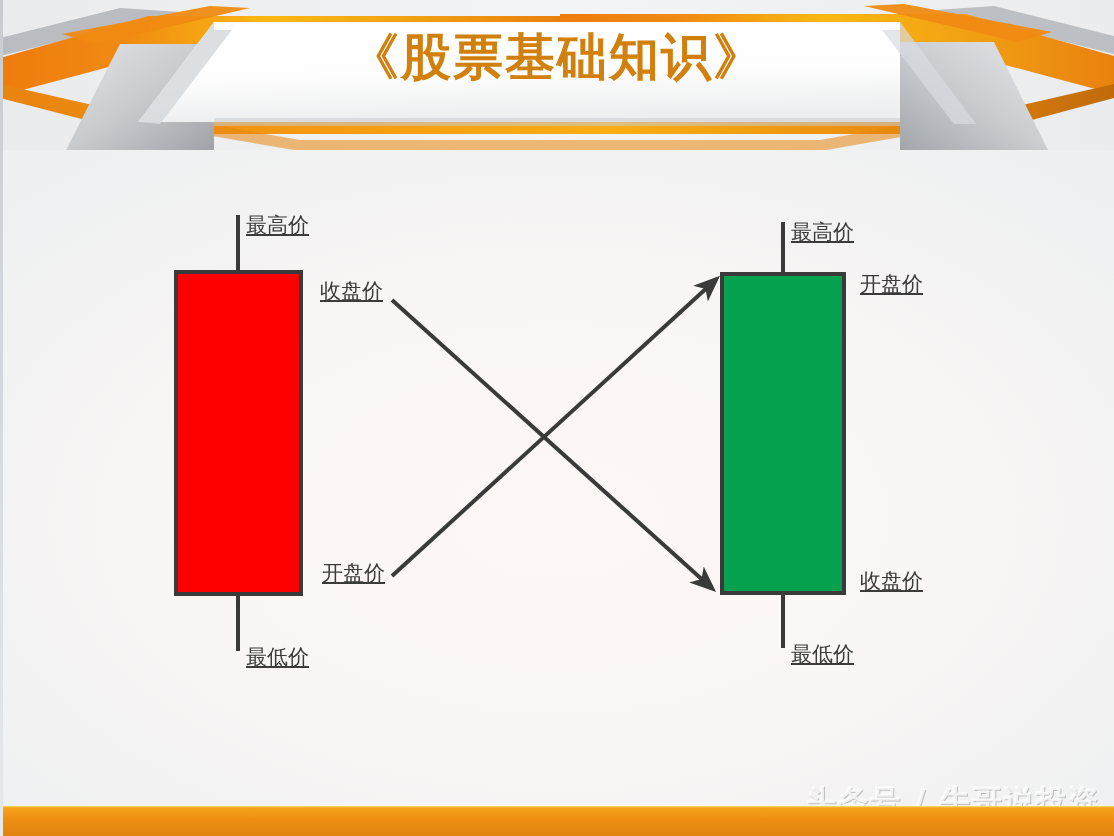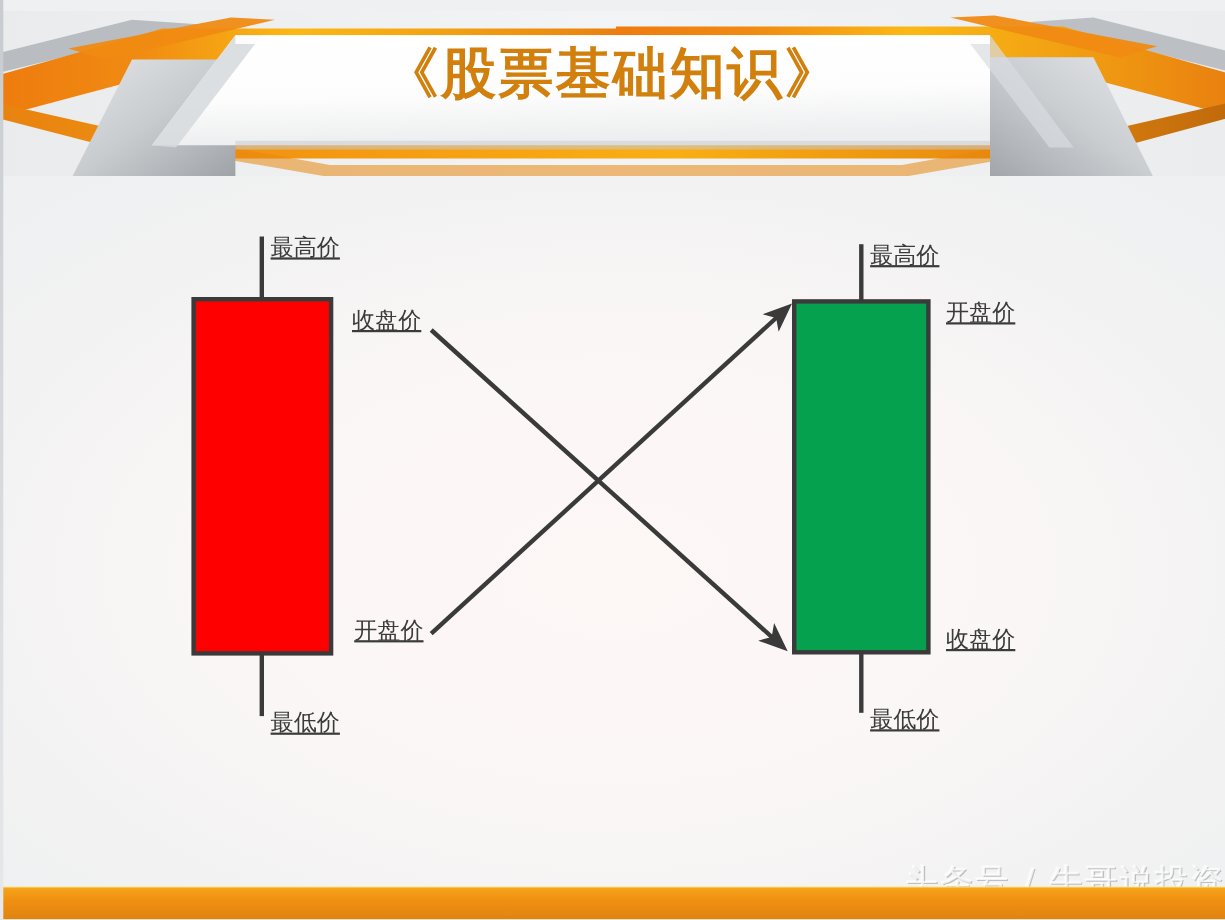--- a/index.html
+++ b/index.html
@@ -10,21 +10,21 @@
     background:#f2f2f2;
   }
   #slide{
     position:absolute;left:0;top:0;width:1114px;height:836px;
     background:
       radial-gradient(ellipse 70% 55% at 50% 62%, #fdf7f6 0%, #fbf7f6 40%, #f4f3f3 72%, #eef0f1 100%);
     overflow:hidden;
   }
   
   #header{
-    position:absolute;left:0;top:10px;width:958px;height:146px;
+    position:absolute;left:0;top:0;width:958px;height:146px;
   }
   #header svg{display:block;}
   #title{
     position:absolute;left:0;top:26px;width:1114px;
     text-align:center;
     font-size:50px;
     font-weight:bold;
     letter-spacing:2px;
     color:#D2800D;
     line-height:62px;
@@ -45,22 +45,22 @@
     font-family:"DejaVu Sans","Liberation Sans",sans-serif;
     letter-spacing:0px;
     text-decoration:underline;
   }
   
   #bottombar{
     position:absolute;left:0;bottom:0;width:1114px;height:30px;
     background:linear-gradient(to bottom,#fbe37a 0%,#f5a21a 6%,#ef8e12 45%,#e08410 100%);
   }
   #watermark{
-    position:absolute;right:0;bottom:14px;
-    font-size:30px;font-weight:normal;
+    position:absolute;right:14px;bottom:14px;
+    font-size:30px;font-weight:bold;
     color:rgba(255,255,255,.78);
     text-shadow:
       1px 1px 0 rgba(120,120,120,.45),
       -1px -1px 0 rgba(255,255,255,.55);
     white-space:nowrap;
     font-family:"DejaVu Sans","Liberation Sans",sans-serif;
     letter-spacing:2px;
     mix-blend-mode:normal;
     opacity:.92;
   }

